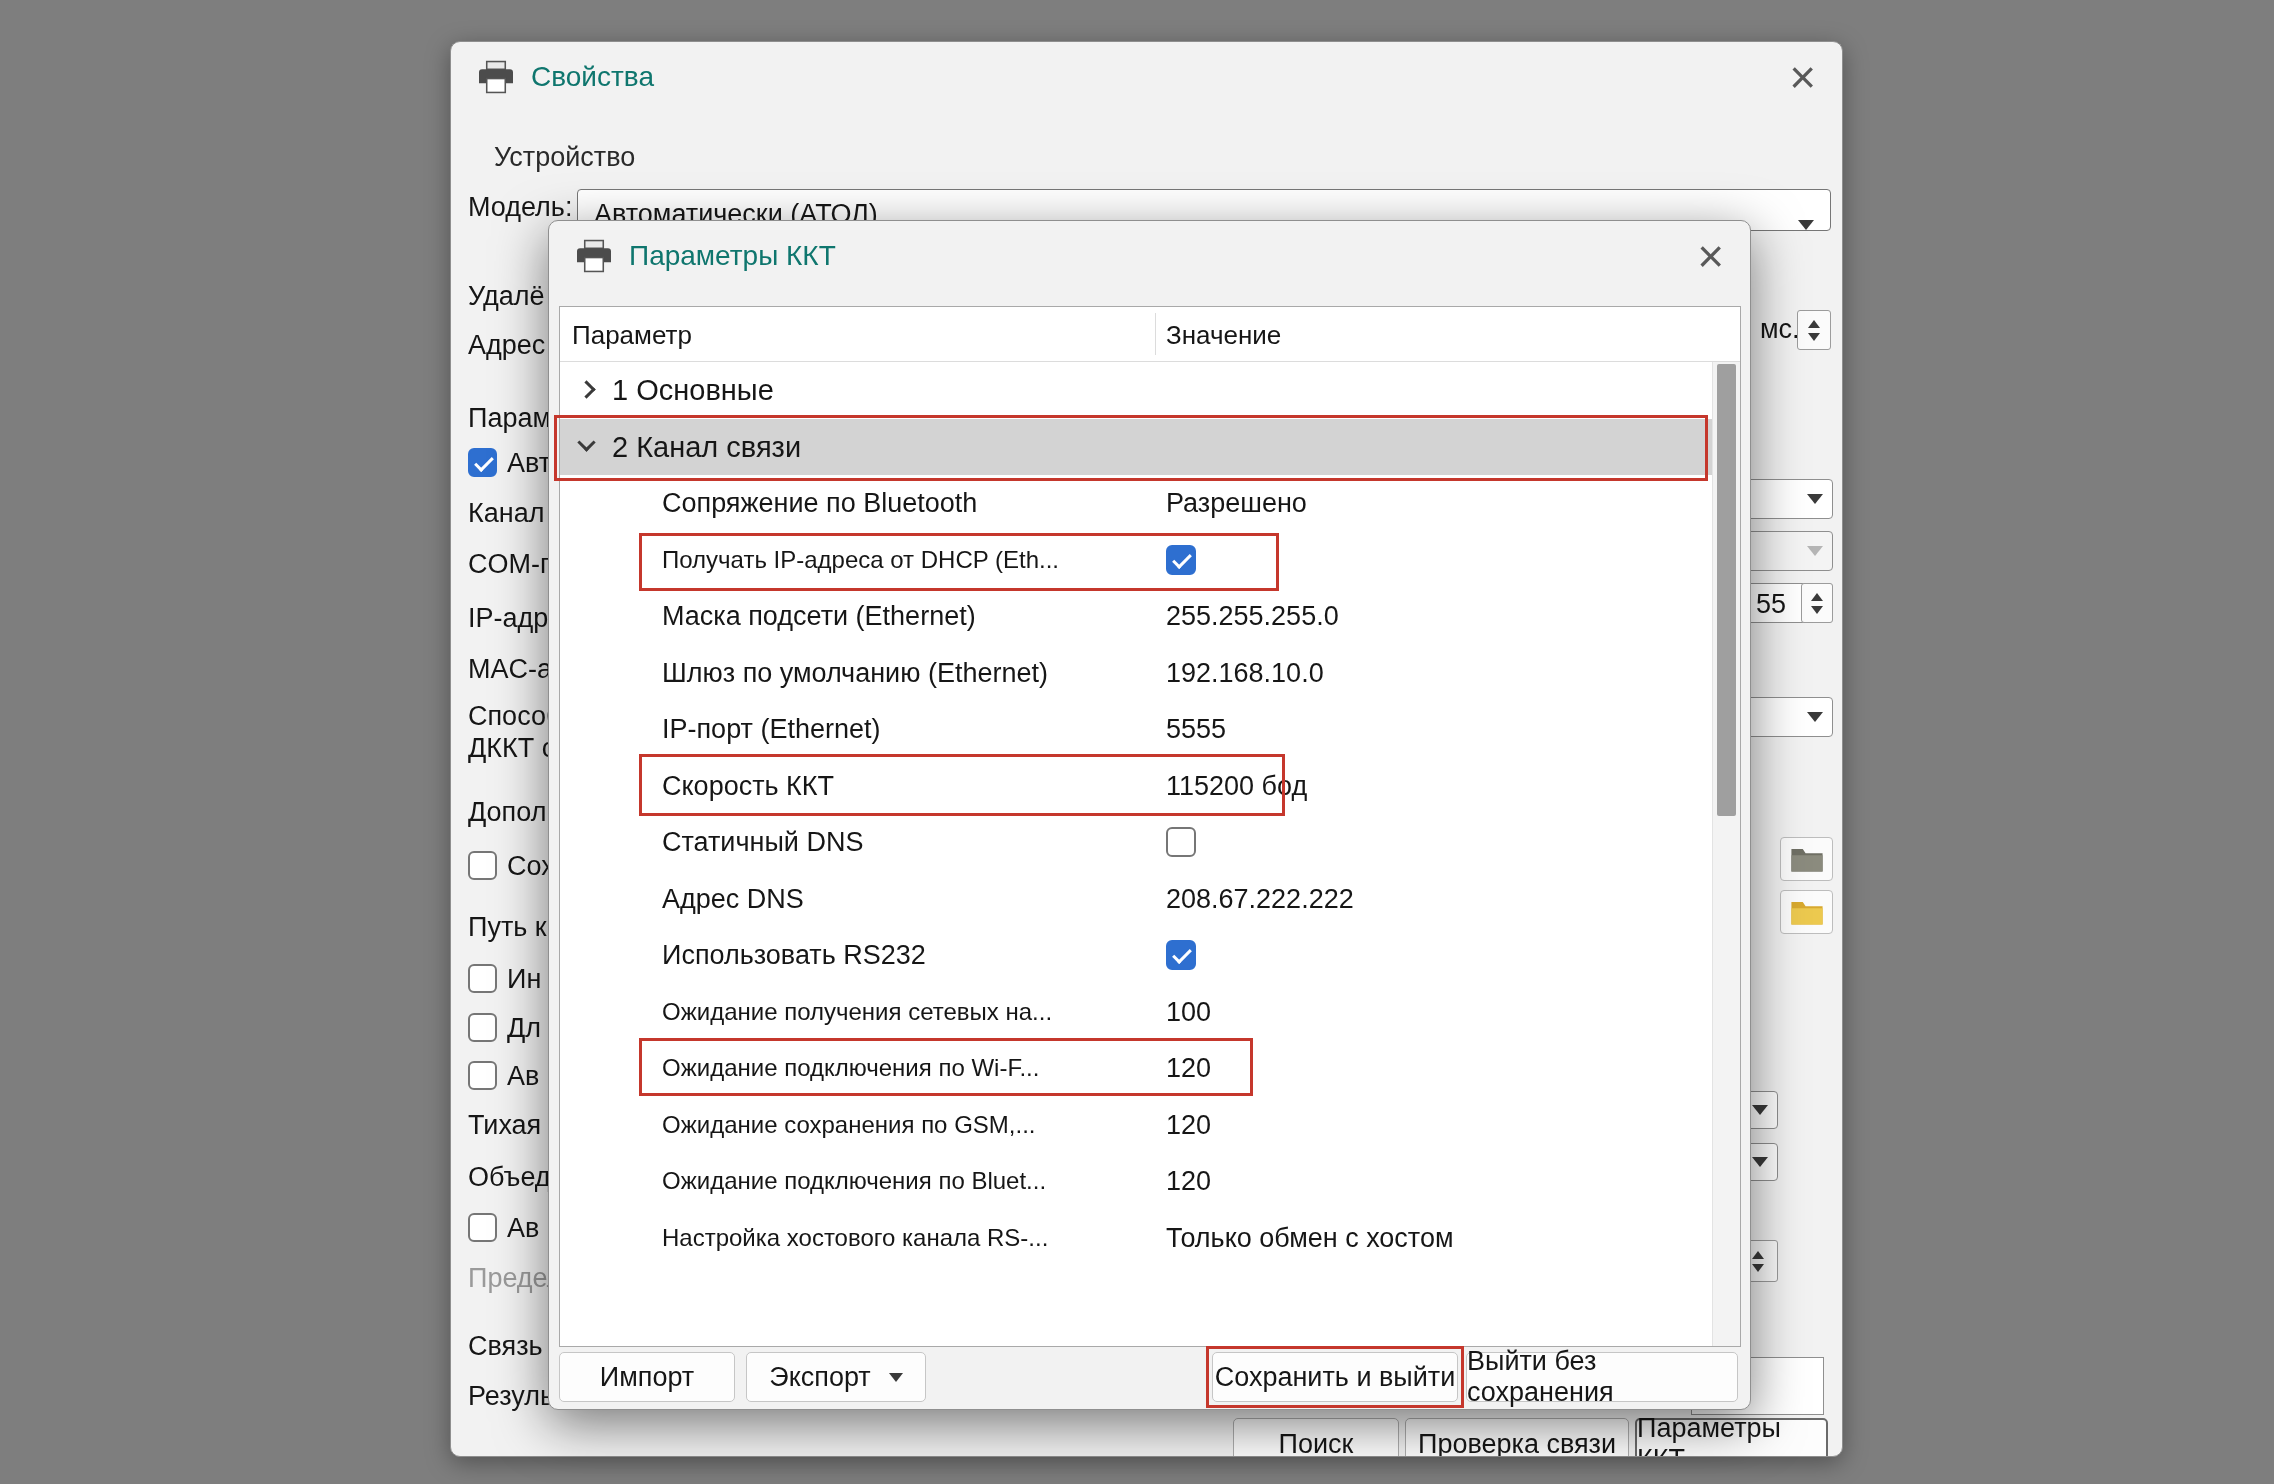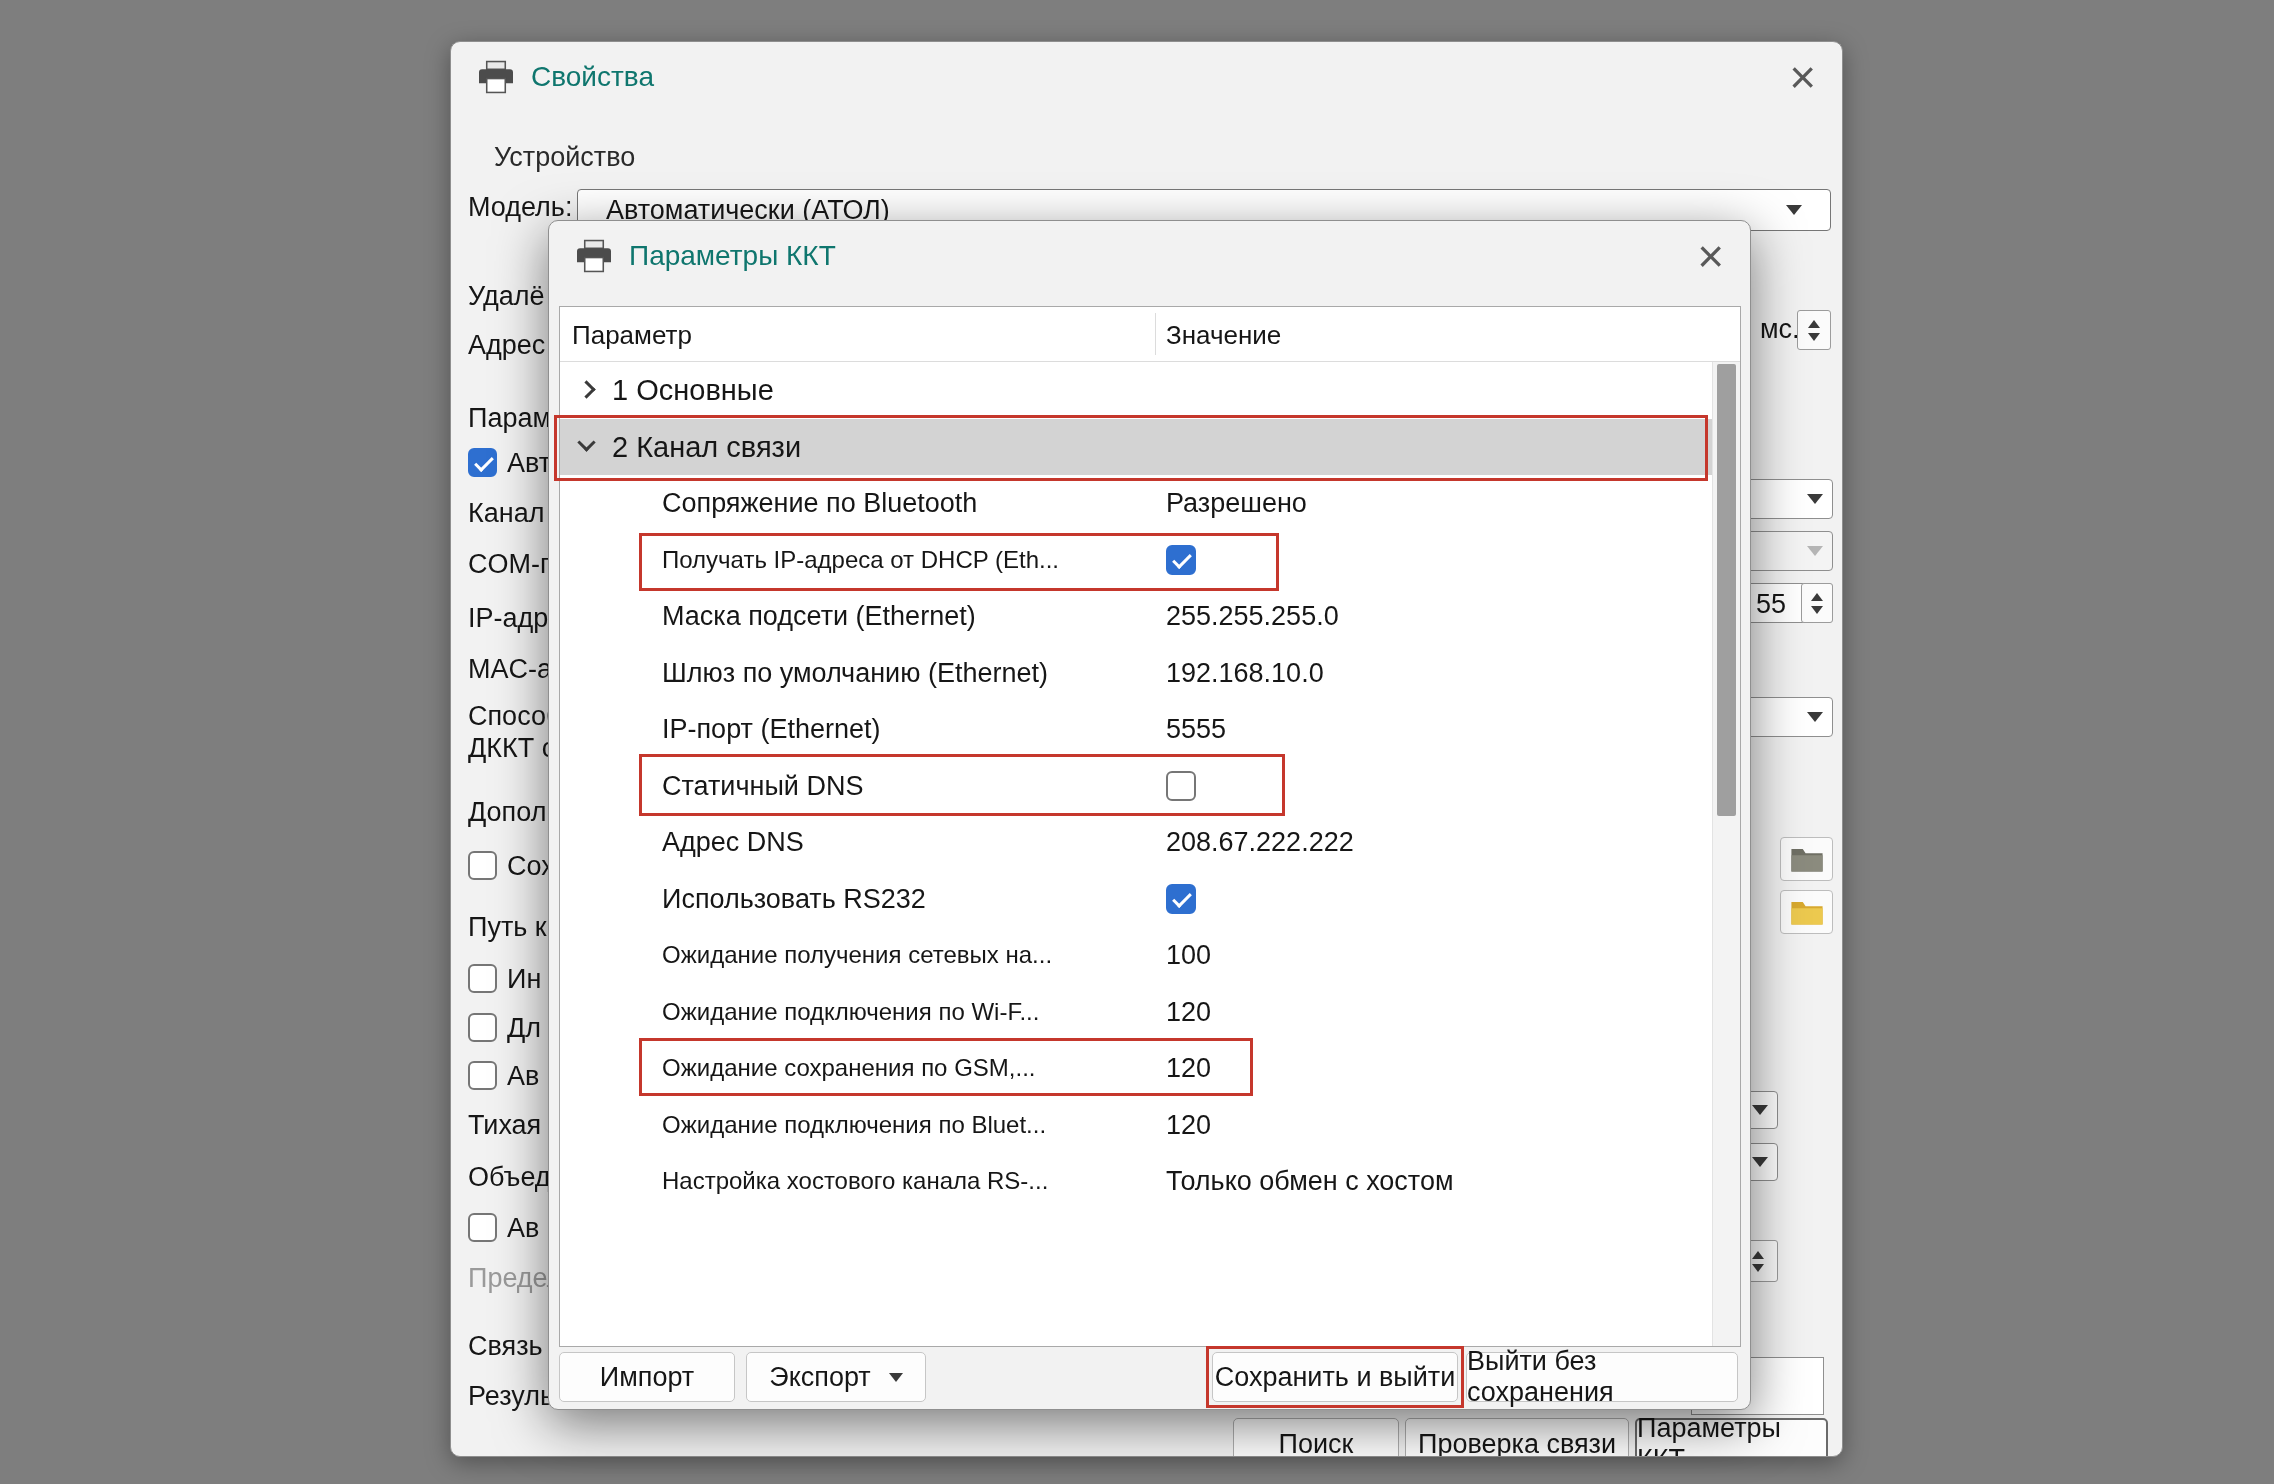--- a/index.html
+++ b/index.html
@@ -8,21 +8,21 @@
   .dlg{position:absolute;background:#f2f2f2;border:1px solid #8f8f8f;border-radius:10px}
   .props{left:450px;top:41px;width:1393px;height:1416px;box-shadow:0 6px 24px rgba(0,0,0,.35);overflow:hidden;z-index:1}
   .kkt{left:548px;top:220px;width:1203px;height:1190px;box-shadow:0 14px 52px rgba(0,0,0,.5);z-index:5;overflow:hidden}
   .titlebar{position:absolute;left:0;top:0;right:0;height:70px;display:flex;align-items:center;padding:0 26px;gap:16px}
   .dtitle{font-size:28px;color:#0f766e}
   .closex{margin-left:auto;font-size:46px;line-height:46px;color:#595959;font-weight:300;cursor:default}
   .picon{display:inline-flex;width:38px;height:34px}
   
   .glab{position:absolute;font-size:27px;color:#2a2a2a}
   .mlabel{position:absolute;left:17px;top:150px;font-size:27px}
-  .combo{position:absolute;background:#fff;border:1px solid #767676;border-radius:4px;display:flex;align-items:center;padding:0 28px;font-size:27px}
+  .combo{position:absolute;background:#fff;border:1px solid #767676;border-radius:4px;display:flex;align-items:flex-end;padding:0 16px;font-size:27px}
   .combo .darr{margin-left:auto}
   .darr{width:0;height:0;border-left:8px solid transparent;border-right:8px solid transparent;border-top:10px solid #3a3a3a}
   .darr.dim{border-top-color:#b5b5b5}
   .lf{position:absolute;left:17px;height:40px;display:flex;gap:10px;font-size:27px;white-space:nowrap}
   .lf.dim{color:#9a9a9a}
   .cbx{width:29px;height:29px;border:2px solid #767676;border-radius:6px;background:#fff;display:inline-block;position:relative;flex:none}
   .cbx.checked{background:#2e6fd0;border-color:#2e6fd0}
   .cbx.checked::after{content:"";position:absolute;left:9px;top:3px;width:7px;height:15px;border:solid #fff;border-width:0 3px 3px 0;transform:rotate(45deg)}
   .tail{position:absolute;background:#fff;border:1px solid #8f8f8f;border-radius:4px;display:flex;align-items:center;justify-content:flex-end;padding:0 9px}
   .tail.dis{background:#f4f4f4}
@@ -256,20 +256,24 @@
         </div>
       <div class="trow">
           <span class="plabel">Шлюз по умолчанию (Ethernet)</span>
           <span class="pvalue">192.168.10.0</span>
         </div>
       <div class="trow">
           <span class="plabel">IP-порт (Ethernet)</span>
           <span class="pvalue">5555</span>
         </div>
       <div class="trow">
+          <span class="plabel">Скорость ККТ</span>
+          <span class="pvalue">115200 бод</span>
+        </div>
+      <div class="trow">
           <span class="plabel">Статичный DNS</span>
           <span class="vcb">
             <span class="cbx"></span>
           </span>
         </div>
       <div class="trow">
           <span class="plabel">Адрес DNS</span>
           <span class="pvalue">208.67.222.222</span>
         </div>
       <div class="trow">

